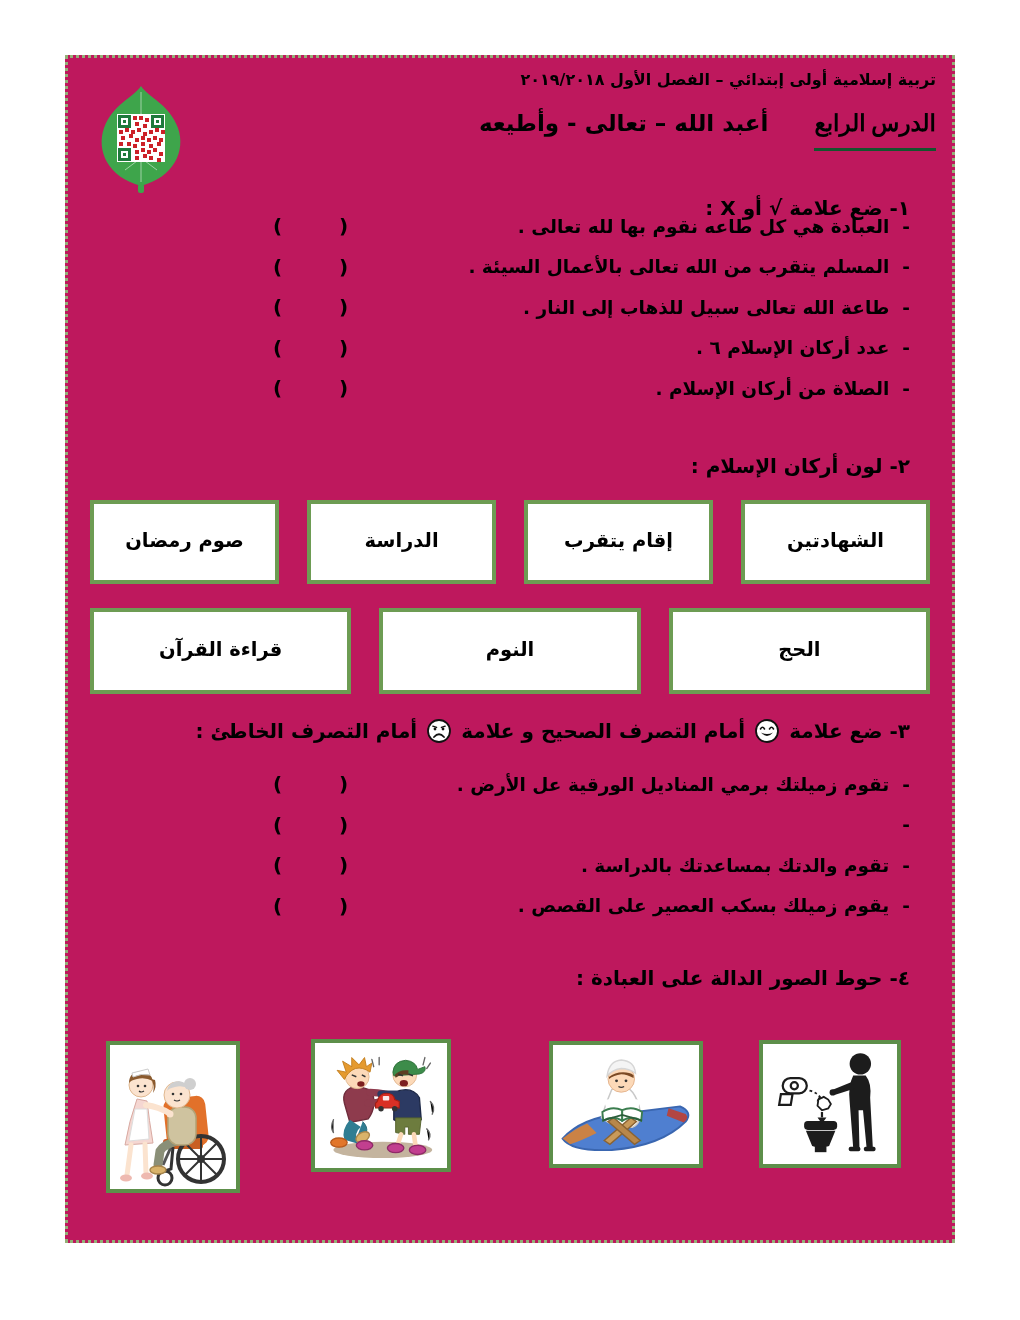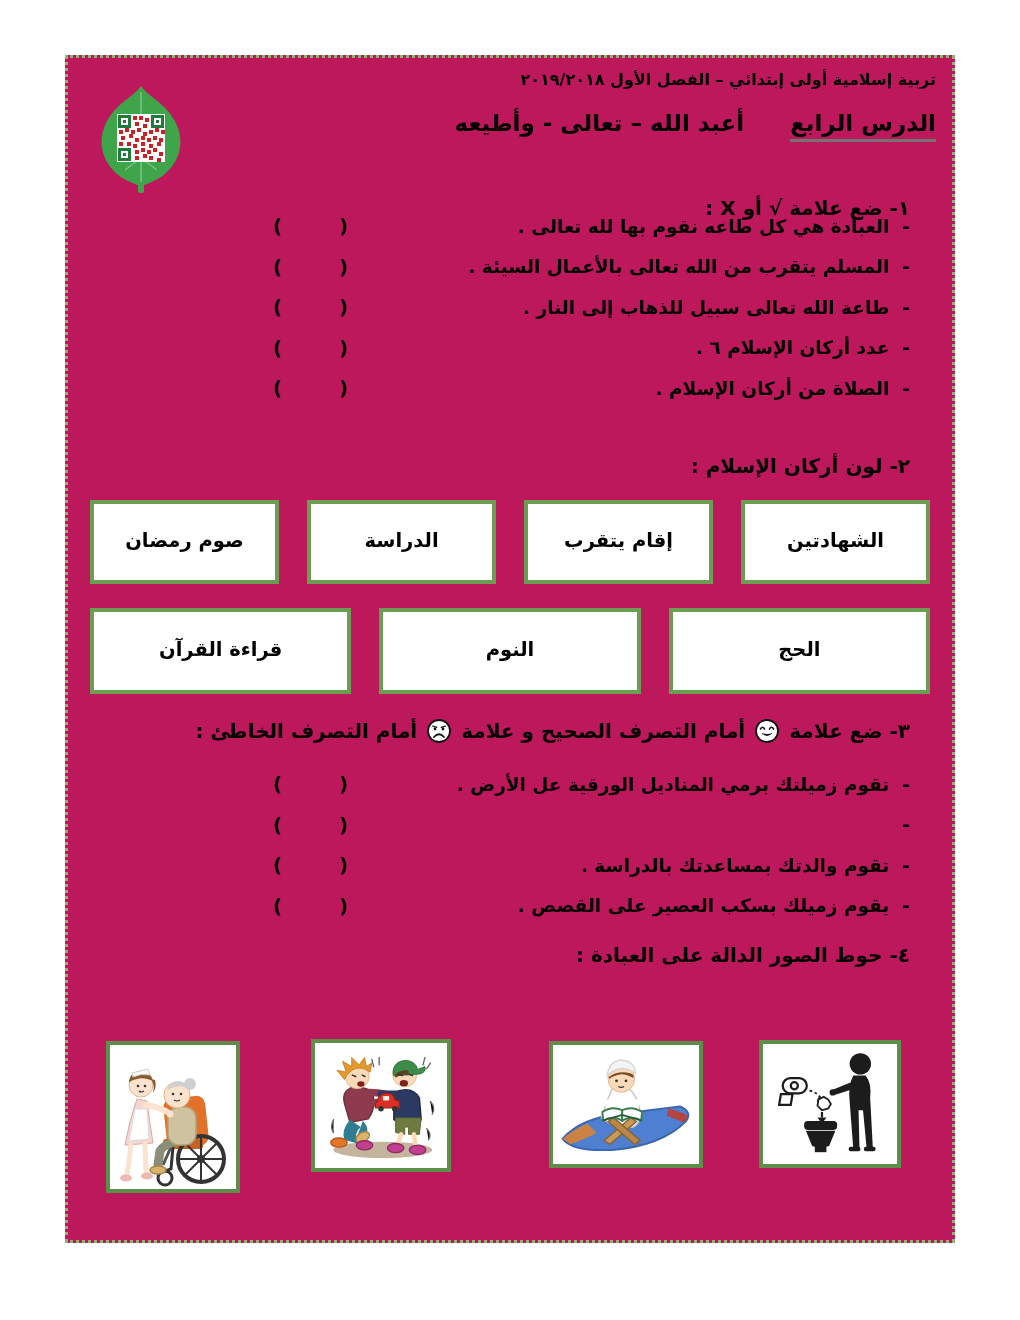--- a/index.html
+++ b/index.html
@@ -13,29 +13,29 @@
     border:3px dotted #93b077;background:#be185d;
   }
   .hdr{
     position:absolute;top:12px;right:16px;font-size:16px;direction:rtl;white-space:nowrap;
   }
   .leaf-wrap{position:absolute;left:23px;top:26px;width:100px;height:110px;}
   .title-row{
     position:absolute;top:52px;right:16px;direction:rtl;display:flex;align-items:baseline;gap:46px;
     font-size:23px;white-space:nowrap;
   }
-  .lesson-label{border-bottom:3px solid #737373;padding-bottom:3px;}
+  .lesson-label{border-bottom:3px solid #14532d;padding-bottom:11px;font-family:Liberation Serif, serif;}
   .q-heading{
     position:absolute;right:42px;direction:rtl;font-size:20px;white-space:nowrap;
     display:flex;align-items:center;gap:9px;
   }
   #q1h{top:110px;margin-top:28px;}
   #q2h{top:396px;}
   #q3h{top:660px;}
-  #q4h{top:885px;text-align:center;}
+  #q4h{top:908px;text-align:center;}
   .rows{position:absolute;left:0;right:0;direction:rtl;padding:0 42px 0 205px;}
   #q1rows{top:148px;}
   #q3rows{top:706px;}
   .stmt-row{display:flex;align-items:center;height:40.5px;font-size:18.5px;}
   .dash{margin-left:13px;}
   .stmt-text{white-space:nowrap;}
   .spacer{flex:1;}
   .parens{direction:ltr;font-size:20px;letter-spacing:1px;white-space:pre;}
   .pill-row{
     position:absolute;left:22px;right:22px;display:flex;direction:rtl;gap:28px;

